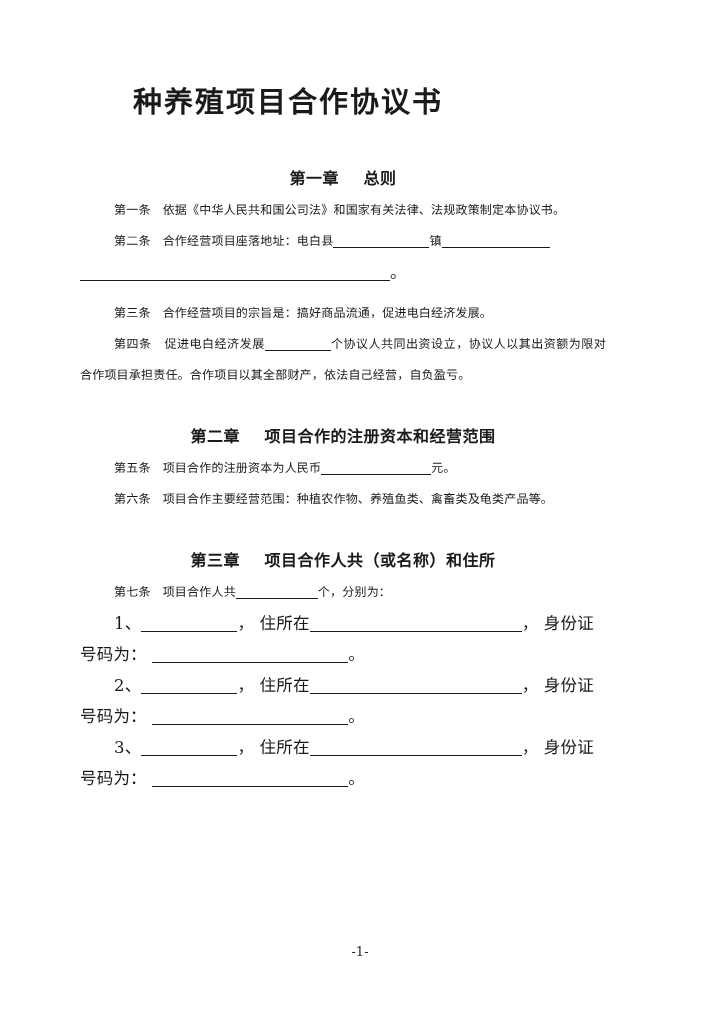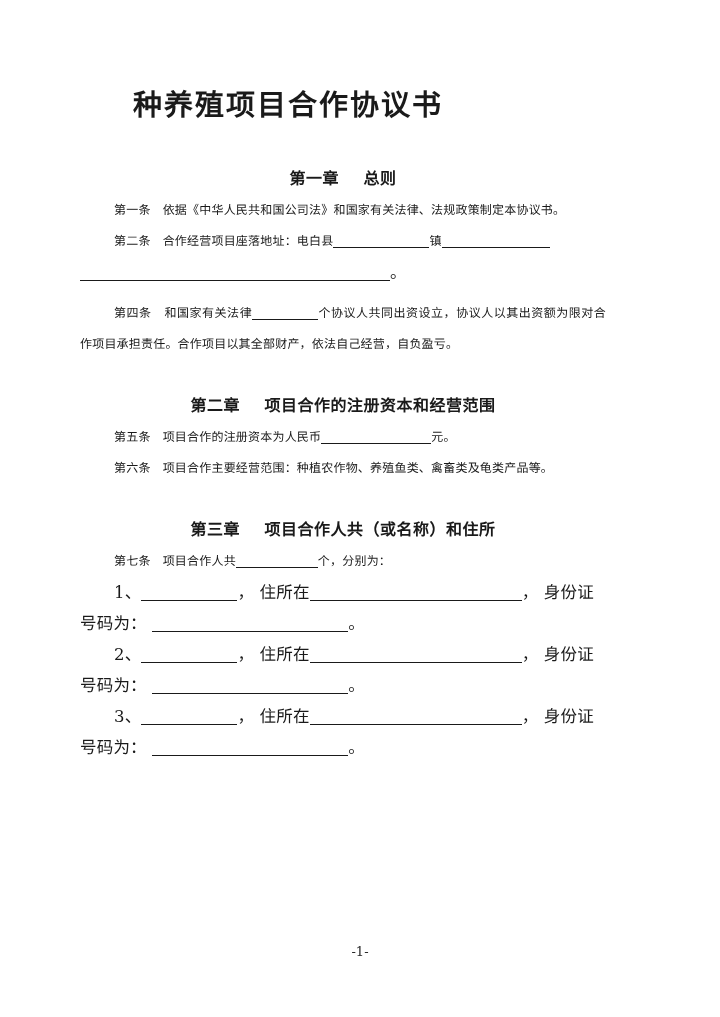--- a/index.html
+++ b/index.html
@@ -20,21 +20,21 @@
     box-sizing: border-box;
   }
 
   
   .doc-title {
     position: absolute;
     top: 88px;
     left: 0;
     width: 576px;
     text-align: center;
-    font-family: Liberation Sans, sans-serif;
+    font-family: Liberation Mono, monospace;
     font-weight: bold;
     font-size: 29px;
     letter-spacing: 2px;
     line-height: 1.2;
   }
 
   
   .body-block {
     position: absolute;
     left: 80px;
@@ -118,23 +118,26 @@
     <div class="para">
       <span>第二条</span><span>&nbsp;&nbsp;&nbsp;</span><span>合作经营项目座落地址：电白县</span><span class="blank b-lg"></span><span>镇</span><span class="blank b-tail"></span>
     </div>
 
     <div class="line-row">
       <span class="blank b-cont"></span><span>。</span>
     </div>
 
     <div class="spacer-sm"></div>
 
+    <div class="para">
+      <span>第三条</span><span>&nbsp;&nbsp;&nbsp;</span><span>合作经营项目的宗旨是：搞好商品流通，促进电白经济发展。</span>
+    </div>
 
     <div class="para">
-      <span>第四条</span><span>&nbsp;&nbsp;&nbsp;</span><span>和国家有关法律</span><span class="blank b-sm"></span><span>个协议人共同出资设立，协议人以其出资额为限对合作项目承担责任。合作项目以其全部财产，依法自己经营，自负盈亏。</span>
+      <span>第四条</span><span>&nbsp;&nbsp;&nbsp;</span><span>促进电白经济发展</span><span class="blank b-sm"></span><span>个协议人共同出资设立，协议人以其出资额为限对合作项目承担责任。合作项目以其全部财产，依法自己经营，自负盈亏。</span>
     </div>
 
     <div class="spacer-lg"></div>
 
     <div class="chapter-heading">第二章    项目合作的注册资本和经营范围</div>
 
     <div class="para">
       <span>第五条</span><span>&nbsp;&nbsp;&nbsp;</span><span>项目合作的注册资本为人民币</span><span class="blank b-xl"></span><span>元。</span>
     </div>
 

